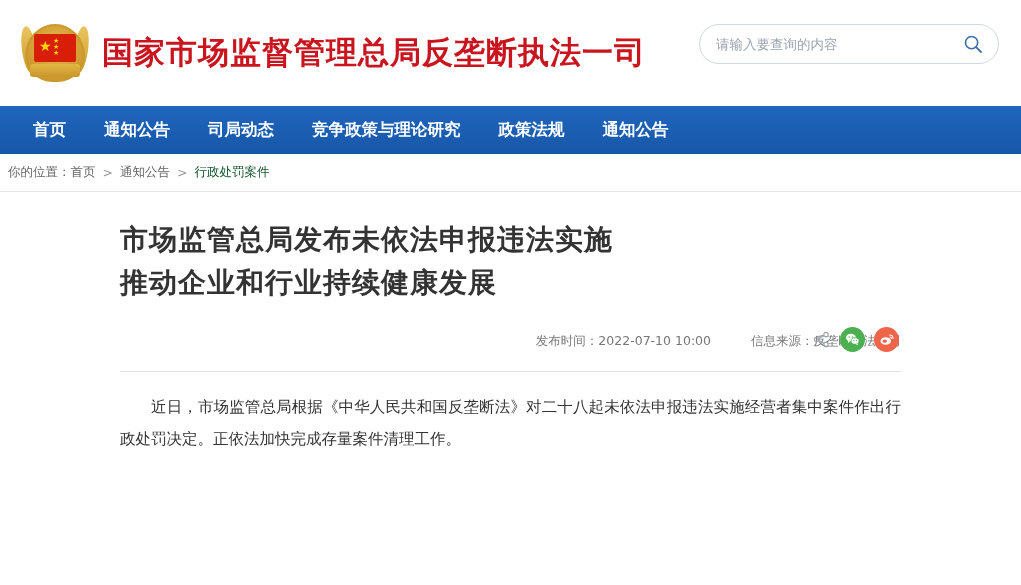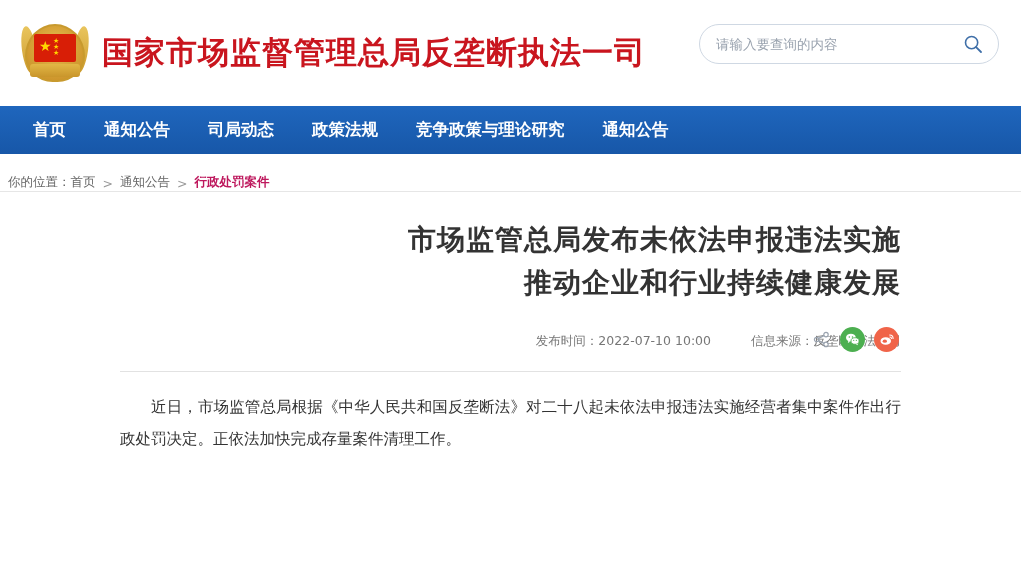--- a/index.html
+++ b/index.html
@@ -136,38 +136,38 @@
     line-height: 48px;
     white-space: nowrap;
     cursor: pointer;
     font-family: "DejaVu Sans", "Liberation Sans", sans-serif;
   }
 
   
   .breadcrumb {
     height: 38px;
     display: flex;
-    align-items: flex-end;
+    align-items: center;
     padding-left: 8px;
     font-size: 12.5px;
     color: #666;
     border-bottom: 1px solid #e6e6e6;
     font-family: "DejaVu Sans", "Liberation Sans", sans-serif;
   }
   .breadcrumb .bc-label { color: #666; }
   .breadcrumb .bc-link { color: #666; cursor: pointer; }
   .breadcrumb .bc-sep { margin: 0 7px; color: #999; }
-  .breadcrumb .bc-current { color: #be185d; font-weight: bold; }
+  .breadcrumb .bc-current { color: #14532d; }
 
   
   .article {
     padding: 26px 120px 0 120px;
   }
   .article-title {
-    text-align: right;
+    text-align: left;
     color: #333333;
     font-size: 28px;
     font-weight: bold;
     line-height: 1.55;
     letter-spacing: 1px;
     font-family: "DejaVu Sans", "Liberation Sans", sans-serif;
   }
   .meta-row {
     margin-top: 22px;
     display: flex;
@@ -250,22 +250,22 @@
           <line x1="13.1" y1="13.1" x2="18" y2="18" stroke="#3f6fa8" stroke-width="1.8" stroke-linecap="round"></line>
         </svg>
       </span>
     </div>
   </div>
 
   <div class="nav">
     <div class="nav-item">首页</div>
     <div class="nav-item">通知公告</div>
     <div class="nav-item">司局动态</div>
+    <div class="nav-item">竞争政策与理论研究</div>
     <div class="nav-item">政策法规</div>
-    <div class="nav-item">竞争政策与理论研究</div>
     <div class="nav-item">通知公告</div>
   </div>
 
   <div class="breadcrumb">
     <span class="bc-label">你的位置：</span>
     <span class="bc-link">首页</span>
     <span class="bc-sep">&gt;</span>
     <span class="bc-link">通知公告</span>
     <span class="bc-sep">&gt;</span>
     <span class="bc-current">行政处罚案件</span>

